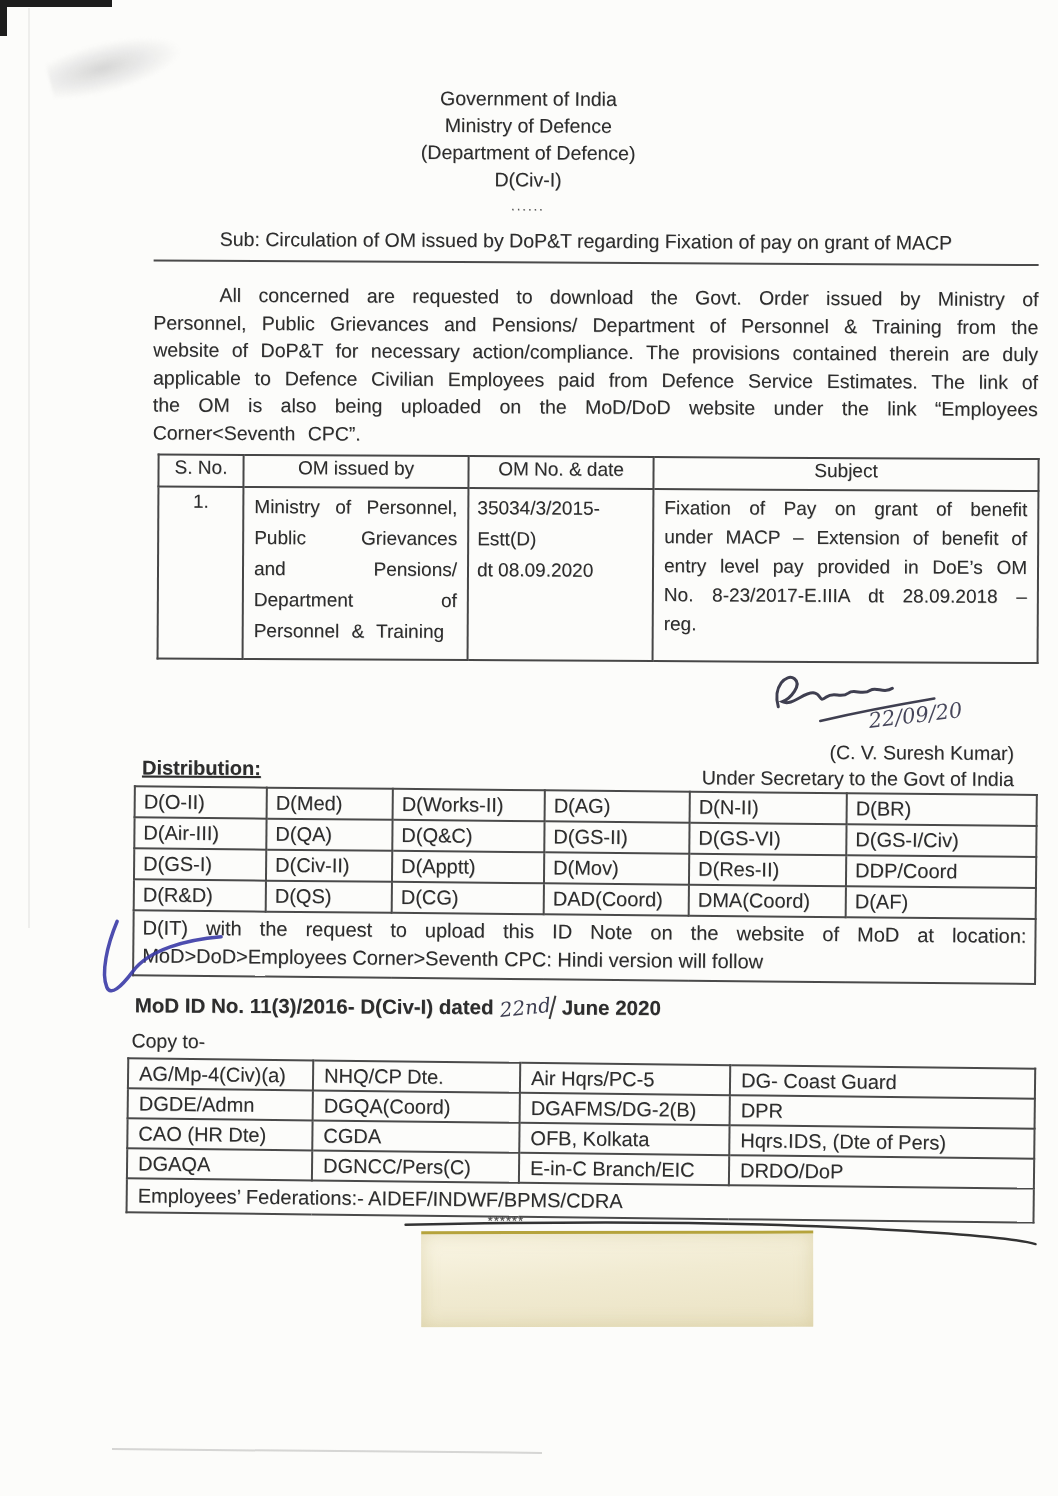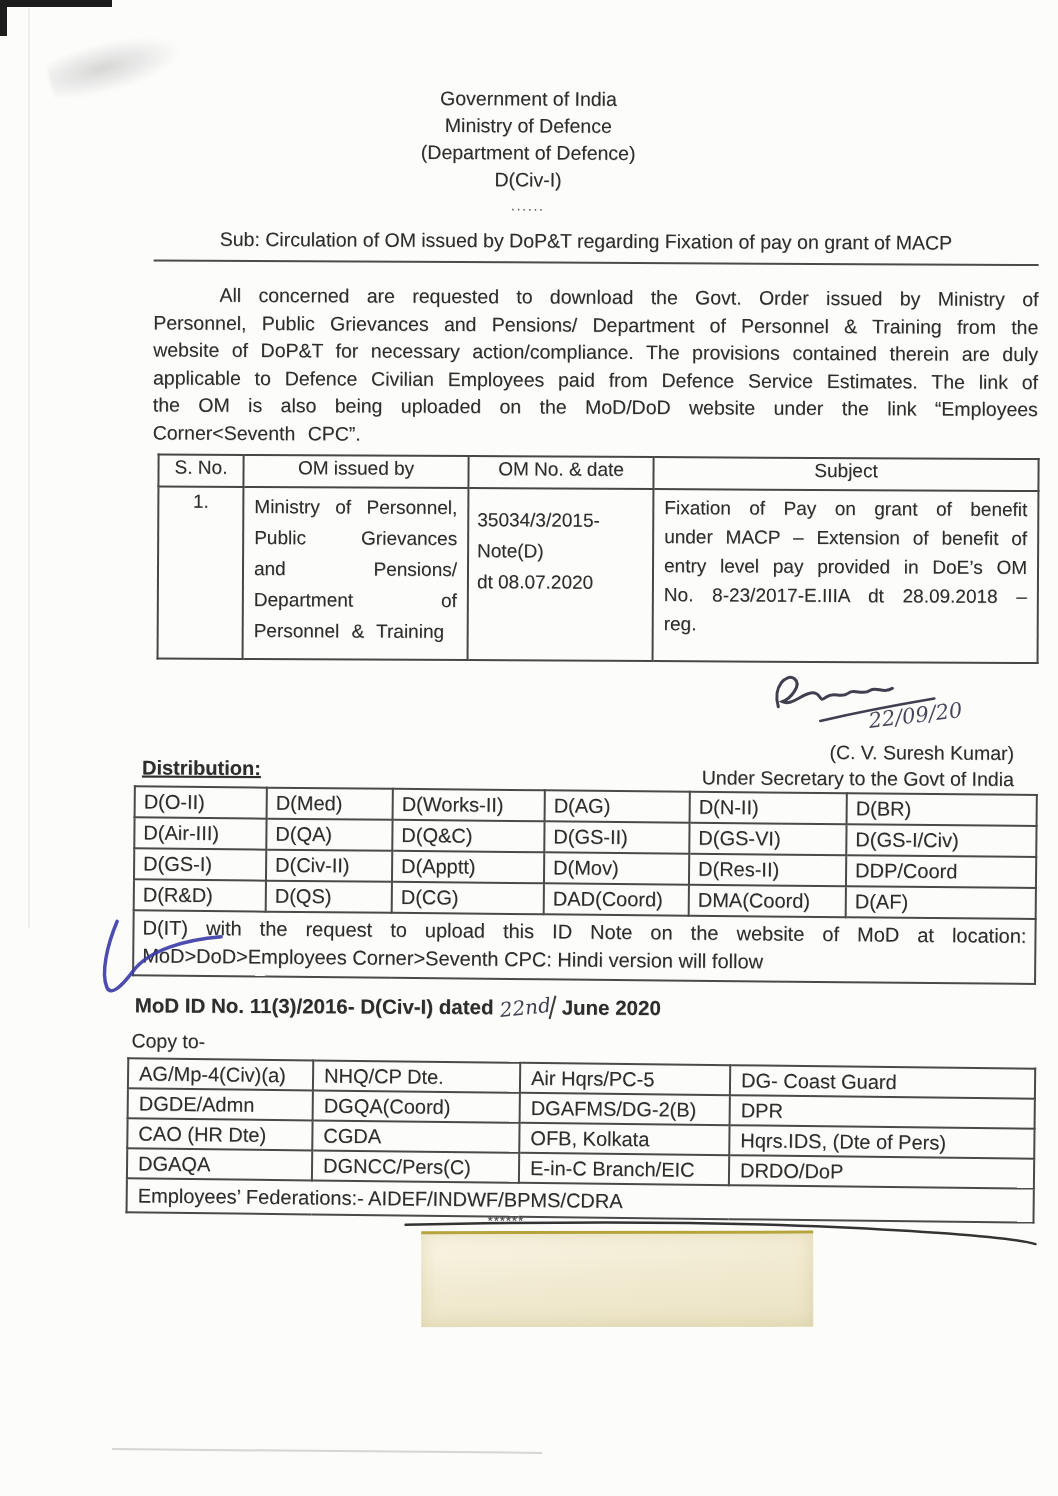--- a/index.html
+++ b/index.html
@@ -42,21 +42,21 @@
     text-align:justify; text-indent:66px; word-spacing:7px;
   }
 
   
   .om-table { margin:7px 0 0 160px; width:880px; border-collapse:collapse; table-layout:fixed; font-size:19px; }
   .om-table th, .om-table td { border:2px solid #474747; vertical-align:top; font-weight:normal; }
   .om-table th { height:28px; text-align:center; padding:1px 4px; font-size:19px; }
   .om-table tbody tr { height:172px; }
   .c-sno   { text-align:center; padding-top:3px; }
   .c-issued{ text-align:justify; word-spacing:7px; line-height:31px; padding:3px 10px; }
-  .c-omno  { line-height:31px; padding:15px 8px; }
+  .c-omno  { line-height:31px; padding:3px 8px; }
   .c-subj  { text-align:justify; word-spacing:6px; line-height:29px; padding:3px 10px; }
 
   
   .signature { position:absolute; top:664px; right:40px; width:430px; text-align:right; font-size:19.5px; }
   .sig-svg  { position:absolute; top:2px; right:70px; }
   .sig-date { position:absolute; top:36px; right:52px; font-family:"DejaVu Serif", serif; font-style:italic;
               font-size:21px; color:#46465a; transform:rotate(-7deg); text-shadow:none; }
   .sig-name  { margin-top:72px; line-height:26px; }
   .sig-desig { line-height:27px; }
 
@@ -134,22 +134,22 @@
           <th>OM No. &amp; date</th>
           <th>Subject</th>
         </tr>
       </thead>
       <tbody>
         <tr>
           <td class="c-sno">1.</td>
           <td class="c-issued">Ministry of Personnel, Public Grievances and Pensions/ Department of Personnel &amp; Training</td>
           <td class="c-omno">
             <div>35034/3/2015-</div>
-            <div>Note(D)</div>
-            <div>dt 08.07.2020</div>
+            <div>Estt(D)</div>
+            <div>dt 08.09.2020</div>
           </td>
           <td class="c-subj">Fixation of Pay on grant of benefit under MACP – Extension of benefit of entry level pay provided in DoE’s OM No. 8-23/2017-E.IIIA dt 28.09.2018 – reg.</td>
         </tr>
       </tbody>
     </table>
 
     <div class="signature">
       <svg class="sig-svg" width="180" height="60" viewBox="0 0 180 60">
         <path d="M14,38 C8,18 22,4 30,10 C38,16 26,30 18,33 C28,38 40,22 50,24 C58,26 54,34 62,28 C70,22 76,30 84,24 C90,19 98,27 106,21 C112,17 120,25 128,19" fill="none" stroke="#3f3f50" stroke-width="3" stroke-linecap="round"></path>
         <path d="M56,52 C90,44 130,36 170,29" fill="none" stroke="#3f3f50" stroke-width="2.5" stroke-linecap="round"></path>

